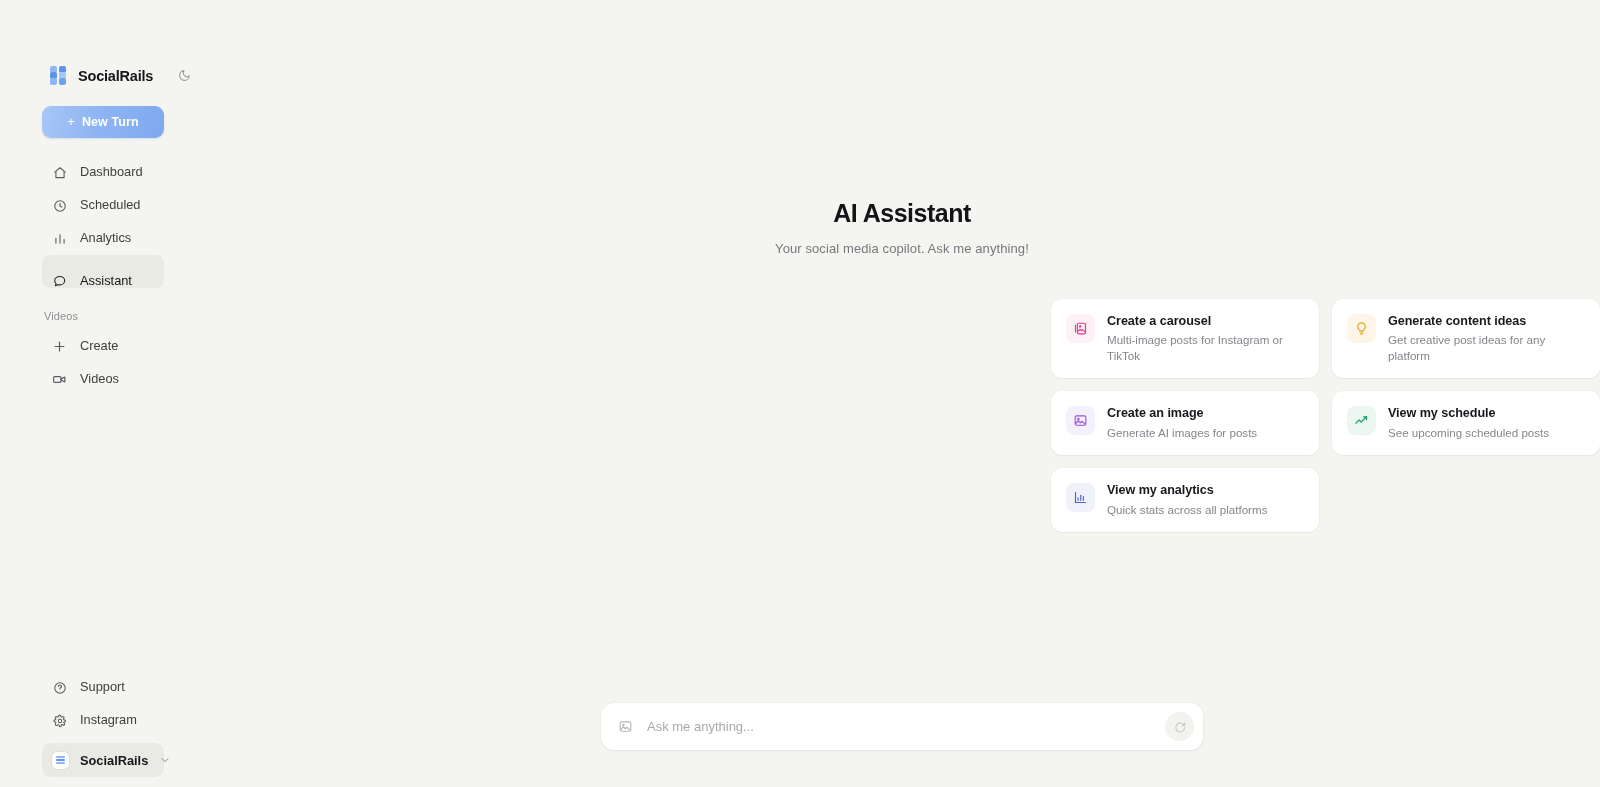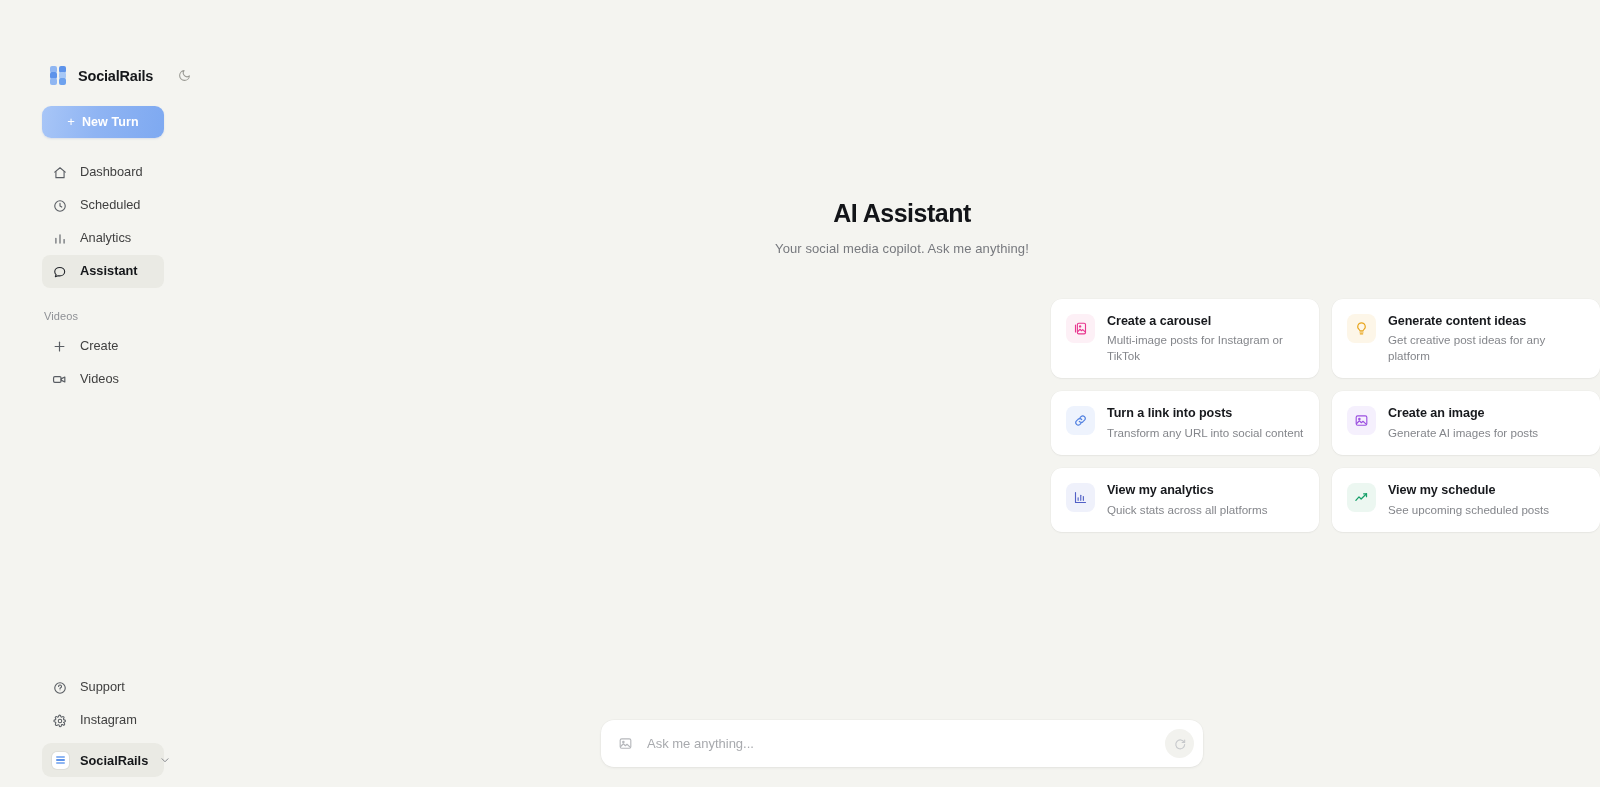--- a/index.html
+++ b/index.html
@@ -121,21 +121,22 @@
     border-radius: 8px;
     color: #404040;
     font-size: 12.8px;
     cursor: pointer;
     position: relative;
   }
   .nav-item .nav-label { line-height: 1; }
   .nav-item.active {
     background: #eaeae4;
     color: #15171a;
-    font-weight: 700;
+    font-weight: 400;
+    align-items: flex-end;
   }
   .nav-item .ico {
     width: 15px; height: 15px;
     flex: 0 0 15px;
     display: flex; align-items: center; justify-content: center;
     color: #595d63;
   }
   .nav-item.active .ico { color: #22252a; }
 
   .nav-section-label {
@@ -249,21 +250,21 @@
   .t-pink   { background:#fdf0f6; color:#e8368f; }
   .t-blue   { background:#eef3fd; color:#4f7fe0; }
   .t-purple { background:#f5f0fd; color:#9b4fe0; }
   .t-green  { background:#ecf7f1; color:#17a06a; }
   .t-indigo { background:#eff1fb; color:#5160c6; }
 
   
   .composer-wrap {
     position: absolute;
     left: 0; right: 0;
-    bottom: 20px;
+    bottom: 37px;
     display: flex;
     justify-content: center;
   }
   .composer {
     width: 602px;
     height: 47px;
     background: #ffffff;
     border-radius: 13px;
     display: flex;
     align-items: center;
@@ -469,72 +470,60 @@
               <path d="M10 20.5h4"></path>
             <path d="M12 3a6 6 0 0 0-3.6 10.8c.5.4.85 1 .95 1.7h5.3c.1-.7.45-1.3.95-1.7A6 6 0 0 0 12 3z"></path>
           </svg>
         </span>
         <div class="card-text">
           <div class="card-title">Generate content ideas</div>
           <div class="card-desc">Get creative post ideas for any platform</div>
         </div>
       </div>
 
-      <div class="card">
-        <span class="card-ico t-blue">
-          <svg width="15" height="15" viewBox="0 0 24 24" fill="none" stroke="currentColor" stroke-width="1.8" stroke-linecap="round" stroke-linejoin="round">
-            <path d="M10 13.5a4 4 0 0 0 5.9.45l2.6-2.6a4 4 0 0 0-5.65-5.65l-1.5 1.5"></path>
-            <path d="M14 10.5a4 4 0 0 0-5.9-.45l-2.6 2.6a4 4 0 0 0 5.65 5.65l1.5-1.5"></path>
-          </svg>
-        </span>
-        <div class="card-text">
-          <div class="card-title">Turn a link into posts</div>
-          <div class="card-desc">Transform any URL into social content</div>
-        </div>
-      </div>
 
       <div class="card">
         <span class="card-ico t-purple">
           <svg width="15" height="15" viewBox="0 0 24 24" fill="none" stroke="currentColor" stroke-width="1.8" stroke-linecap="round" stroke-linejoin="round">
             <rect x="3.5" y="4.5" width="17" height="15" rx="2.4"></rect>
             <circle cx="8.6" cy="9.6" r="1.15"></circle>
             <path d="M4.2 16.8l4.4-4.4 3.2 3.2 2.6-2.4 5.4 5"></path>
           </svg>
         </span>
         <div class="card-text">
           <div class="card-title">Create an image</div>
           <div class="card-desc">Generate AI images for posts</div>
+        </div>
+      </div>
+
+      <div class="card">
+        <span class="card-ico t-green">
+          <svg width="15" height="15" viewBox="0 0 24 24" fill="none" stroke="currentColor" stroke-width="2" stroke-linecap="round" stroke-linejoin="round">
+            <path d="M3 16.5l5-5.5 3.4 3.4L20 6"></path>
+            <path d="M15.4 6H20v4.6"></path>
+          </svg>
+        </span>
+        <div class="card-text">
+          <div class="card-title">View my schedule</div>
+          <div class="card-desc">See upcoming scheduled posts</div>
         </div>
       </div>
 
       <div class="card">
         <span class="card-ico t-indigo">
           <svg width="15" height="15" viewBox="0 0 24 24" fill="none" stroke="currentColor" stroke-width="1.8" stroke-linecap="round" stroke-linejoin="round">
             <path d="M4 4v16h16"></path>
             <path d="M8.2 16.5v-4"></path>
               <path d="M12.4 16.5V8.4"></path>
               <path d="M16.6 16.5v-6"></path>
           </svg>
         </span>
         <div class="card-text">
           <div class="card-title">View my analytics</div>
           <div class="card-desc">Quick stats across all platforms</div>
-        </div>
-      </div>
-
-      <div class="card">
-        <span class="card-ico t-green">
-          <svg width="15" height="15" viewBox="0 0 24 24" fill="none" stroke="currentColor" stroke-width="2" stroke-linecap="round" stroke-linejoin="round">
-            <path d="M3 16.5l5-5.5 3.4 3.4L20 6"></path>
-            <path d="M15.4 6H20v4.6"></path>
-          </svg>
-        </span>
-        <div class="card-text">
-          <div class="card-title">View my schedule</div>
-          <div class="card-desc">See upcoming scheduled posts</div>
         </div>
       </div>
 
     </section>
 
     <div class="composer-wrap">
       <div class="composer">
         <span class="attach-btn">
           <svg width="15" height="15" viewBox="0 0 24 24" fill="none" stroke="currentColor" stroke-width="1.8" stroke-linecap="round" stroke-linejoin="round">
             <rect x="3.5" y="4.5" width="17" height="15" rx="2.4"></rect>

